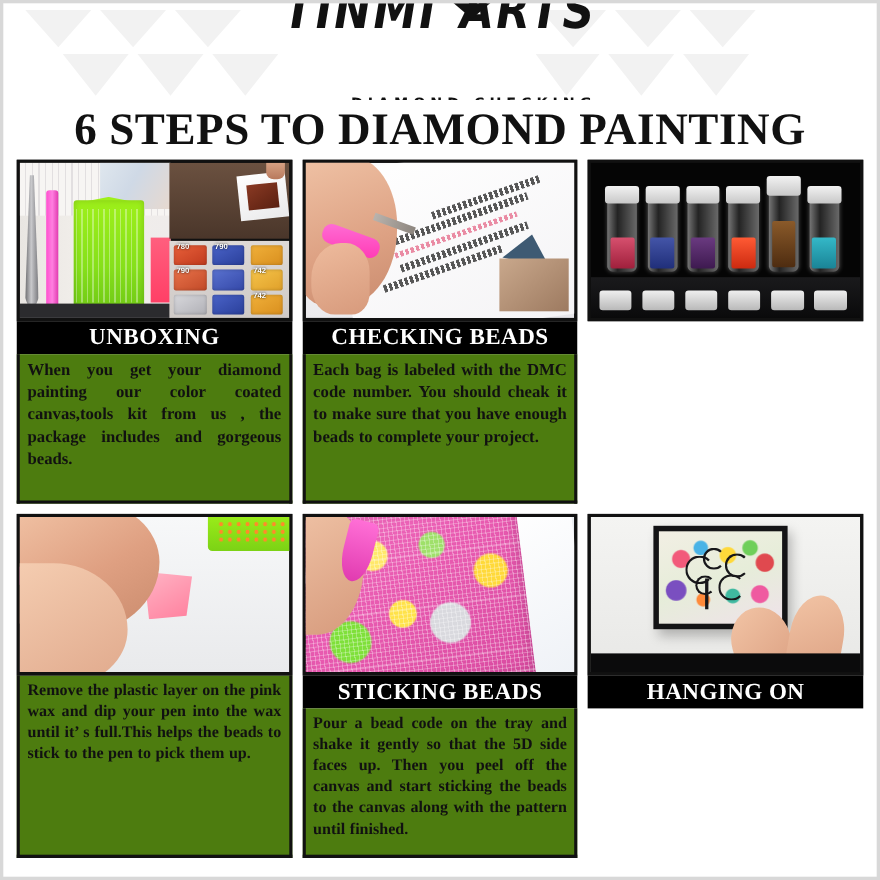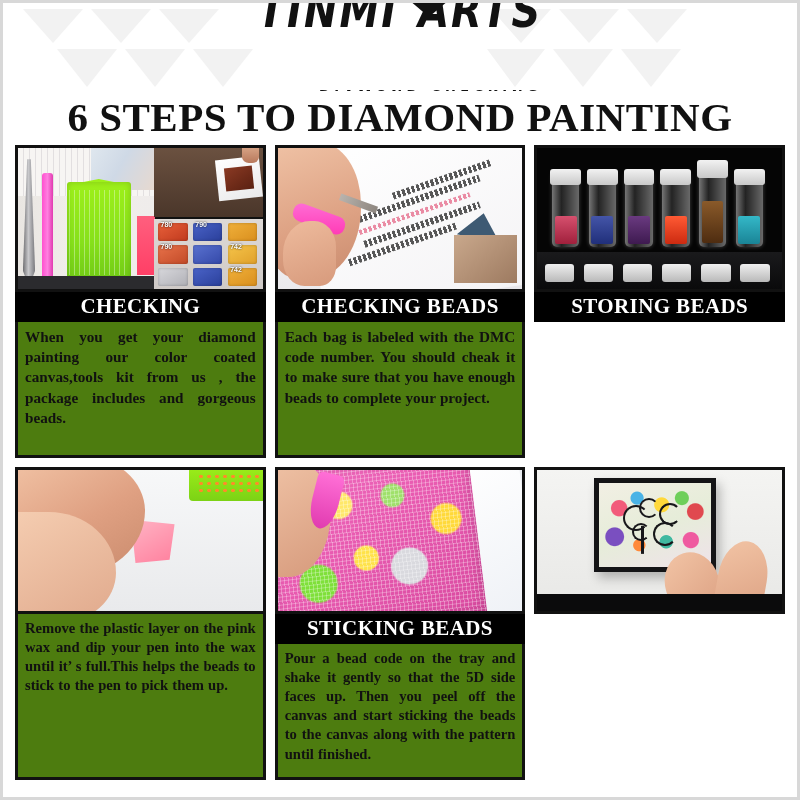--- a/index.html
+++ b/index.html
@@ -390,21 +390,21 @@
               <span>742</span>
             </div>
           <div class="p1-lab" style="left:4%;top:38%;">
               <span>790</span>
             </div>
           <div class="p1-lab" style="left:68%;top:70%;">
               <span>742</span>
             </div>
         </div>
       </div>
-      <div class="cap">CHECKING</div>
+      <div class="cap">UNBOXING</div>
       <div class="body-box">
         <p class="body-text">When  you get your diamond painting  our color coated canvas,tools kit from us , the package includes and gorgeous beads.</p>
       </div>
     </div>
 
     <div class="card">
       <div class="photo">
         <div class="abs p2-bg"></div>
         <div class="abs p2-sheet"></div>
         <div class="abs p2-row" style="left:30%;top:34%;width:54%;"></div>
@@ -453,21 +453,20 @@
             <div class="capw"></div>
             <div class="fill" style="background:linear-gradient(180deg,#34b8c8,#1a8496);"></div>
           </div>
         <div class="lid" style="left:3%;"></div>
         <div class="lid" style="left:19%;"></div>
         <div class="lid" style="left:35%;"></div>
         <div class="lid" style="left:51%;"></div>
         <div class="lid" style="left:67%;"></div>
         <div class="lid" style="left:83%;"></div>
       </div>
-      <div class="cap">STORING BEADS</div>
     </div>
 
     <div class="card row2">
       <div class="photo">
         <div class="abs p4-bg"></div>
         <div class="abs p4-tray"></div>
         <div class="abs p4-dots"></div>
         <div class="abs p4-wax"></div>
         <div class="abs p4-grey"></div>
         <div class="abs p4-hand1"></div>
@@ -504,16 +503,17 @@
             <div class="p6-sw" style="left:36%;top:18%;width:16px;height:16px;"></div>
             <div class="p6-sw" style="left:54%;top:24%;width:18px;height:18px;"></div>
             <div class="p6-sw" style="left:48%;top:46%;width:20px;height:20px;"></div>
             <div class="p6-sw" style="left:30%;top:48%;width:14px;height:14px;"></div>
           </div>
         </div>
         <div class="abs p6-hand-l"></div>
         <div class="abs p6-hand-r"></div>
         <div class="abs p6-base"></div>
       </div>
+      <div class="cap">HANGING ON</div>
     </div>
 
   </div>
 </div>
 
 </body></html>

